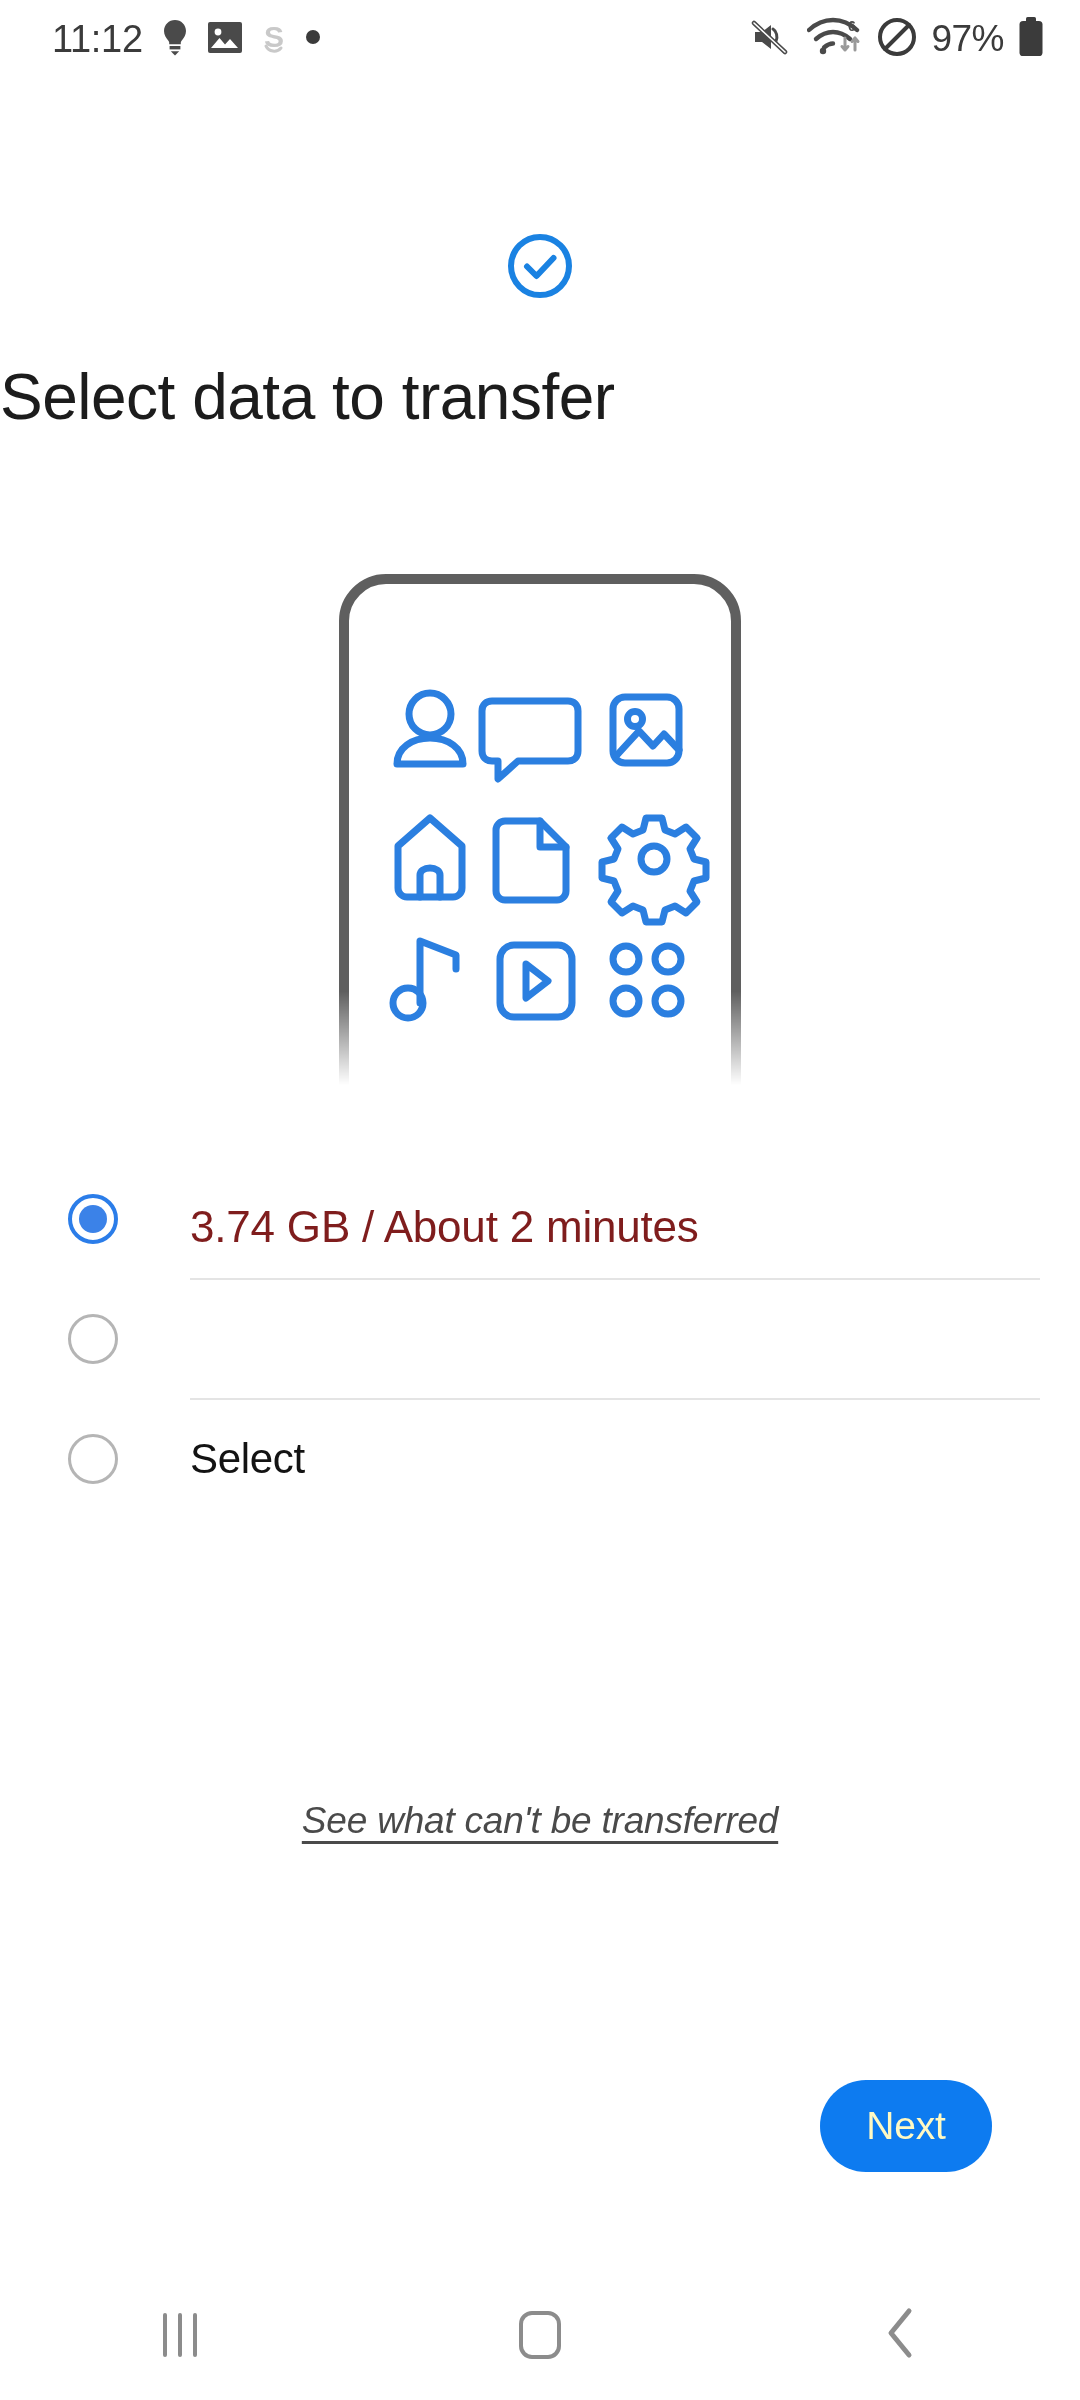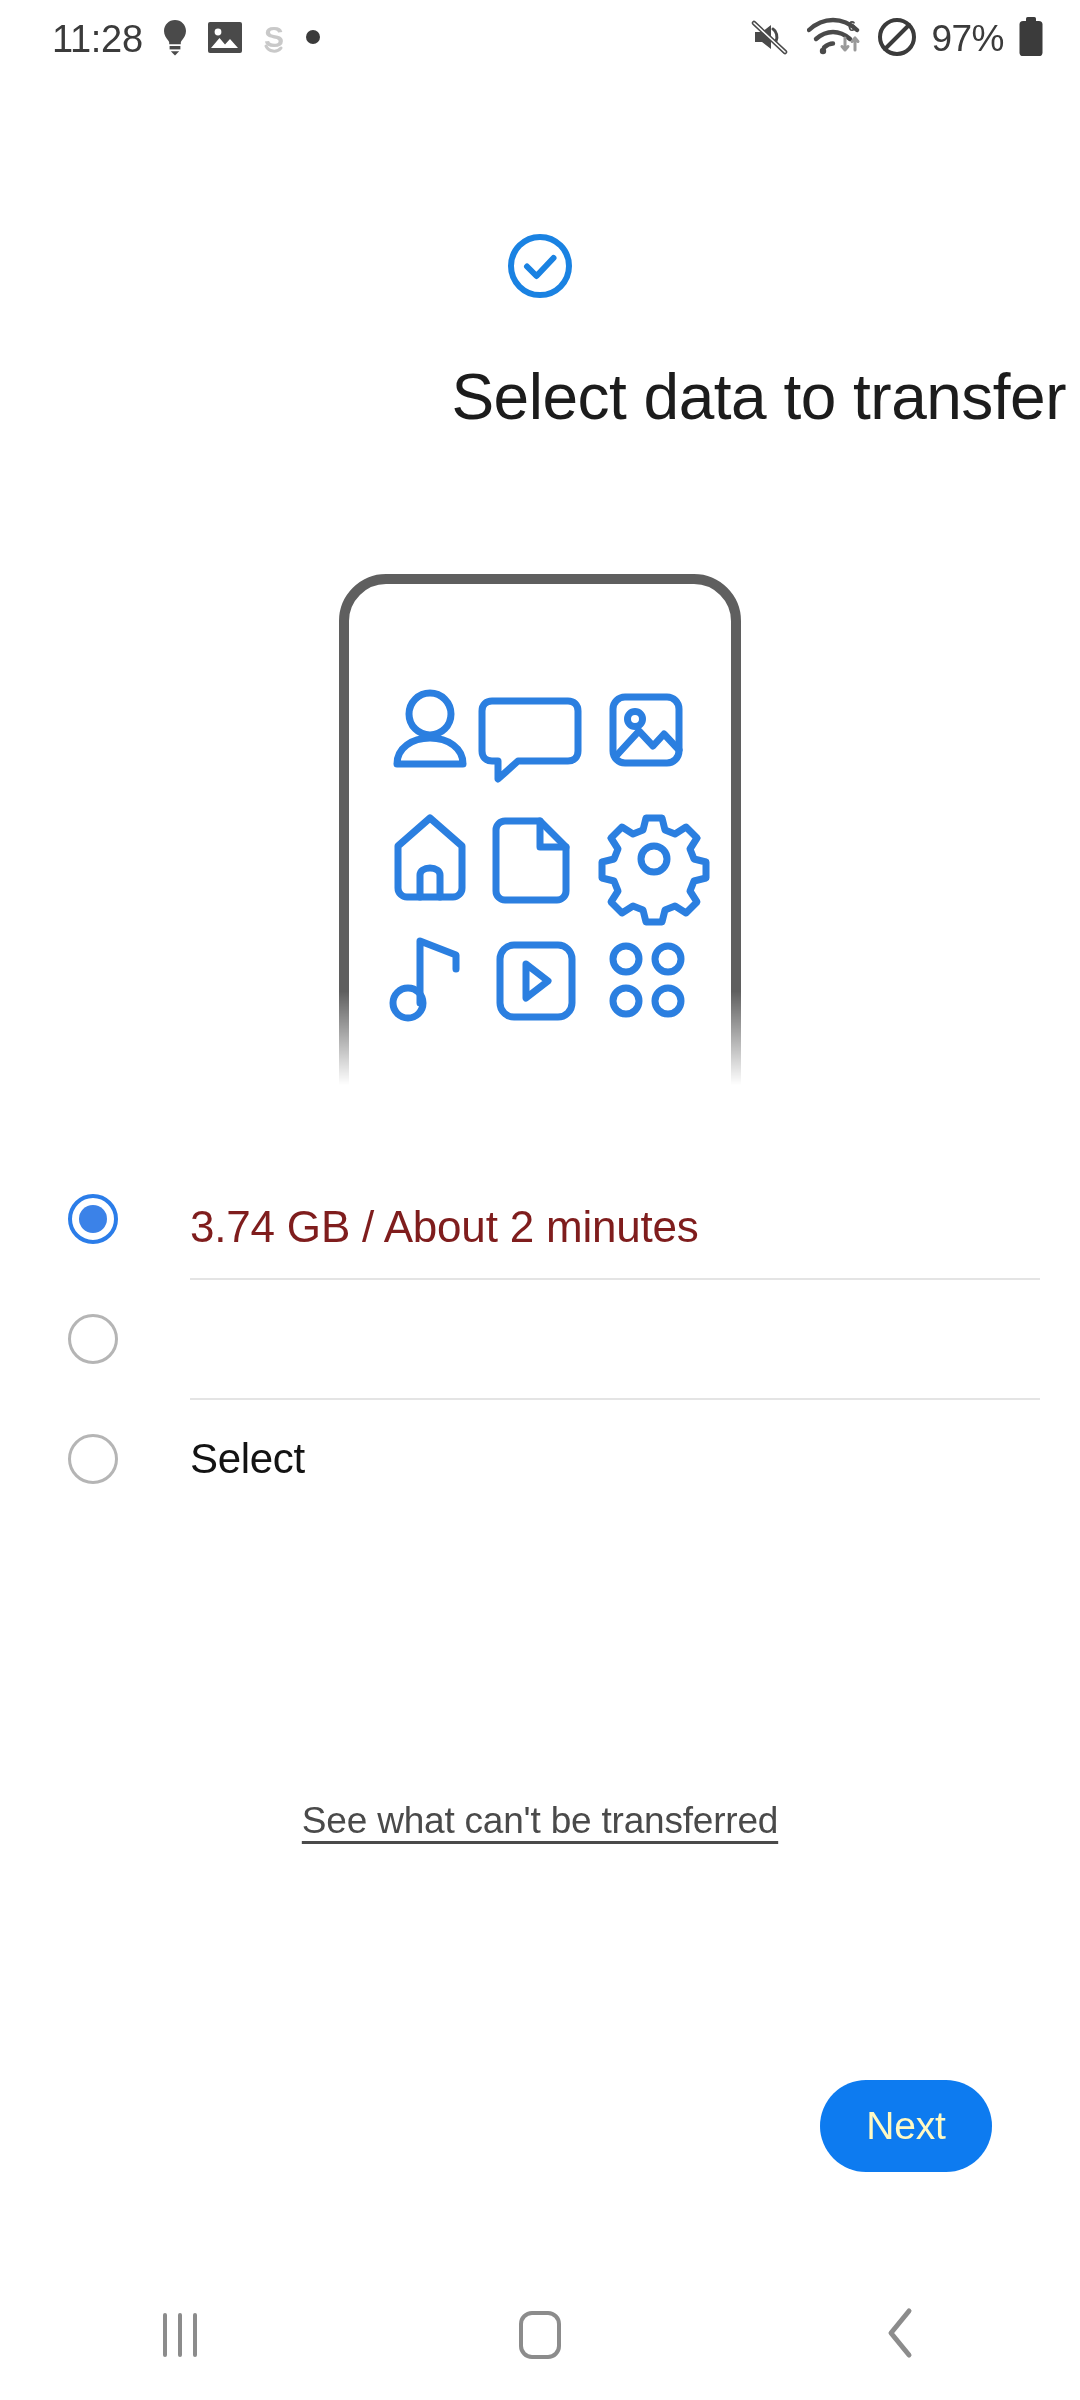--- a/index.html
+++ b/index.html
@@ -23,21 +23,21 @@
   .sb-batt-text{ font-size:37px; color:#3b3b3b; letter-spacing:-0.5px; }
   .ic{ display:block; }
 
   
   .check-wrap{
     position:absolute; top:232px; left:0; width:1080px;
     display:flex; justify-content:center;
   }
   .page-title{
     position:absolute; top:360px; left:0; width:1066px;
-    text-align:right; font-size:64px; color:#1c1c1c;
+    text-align:left; font-size:64px; color:#1c1c1c;
     font-weight:400; letter-spacing:-0.5px;
   }
 
   
   .illustration{
     position:absolute; top:565px; left:0; width:1080px; height:520px;
     display:flex; justify-content:center;
   }
 
   
@@ -71,20 +71,21 @@
   }
   .divider{
     height:2px; background:#e4e4e4;
     margin:0 40px 0 190px;
   }
 
   
   .link-wrap{
     position:absolute; top:1800px; left:0; width:1080px;
     text-align:center;
+    font-style:italic;
   }
   .see-link{
     font-size:37px; color:#4a4a4a; text-decoration:underline;
     text-underline-offset:8px; letter-spacing:-0.2px;
   }
 
   
   .next-btn{
     position:absolute; top:2080px; left:820px;
     width:172px; height:92px; border-radius:46px;
@@ -105,21 +106,21 @@
   }
   .nav-home{
     width:42px; height:48px; border:4px solid #8c8c8c; border-radius:13px;
   }
 </style>
 </head>
 <body>
 
 <div class="statusbar">
   <div class="sb-left">
-    <span class="sb-time">11:28</span>
+    <span class="sb-time">11:12</span>
 
     <span class="ic">
       <svg width="30" height="38" viewBox="0 0 30 38">
         <path d="M15 2C8.9 2 4 6.9 4 13c0 4.1 2.2 6.9 3.8 9 .9 1.2 1.4 1.9 1.4 2.7v1.5h11.6v-1.5c0-.8.5-1.5 1.4-2.7 1.6-2.1 3.8-4.9 3.8-9C26 6.9 21.1 2 15 2z" fill="#4a4a4a"></path>
         <rect x="9.6" y="28" width="10.8" height="3.4" fill="#4a4a4a"></rect>
         <path d="M10.8 33.2h8.4L15 37.4z" fill="#4a4a4a"></path>
       </svg>
     </span>
 
     <span class="ic">

